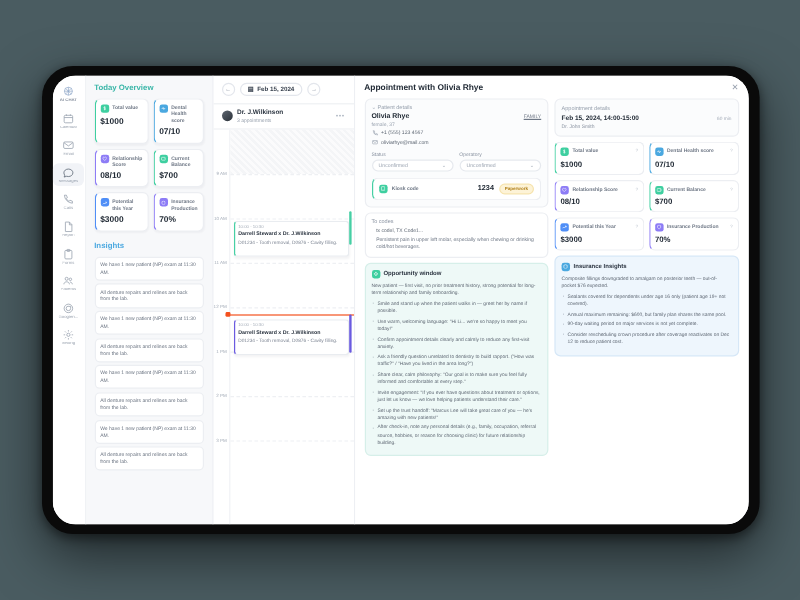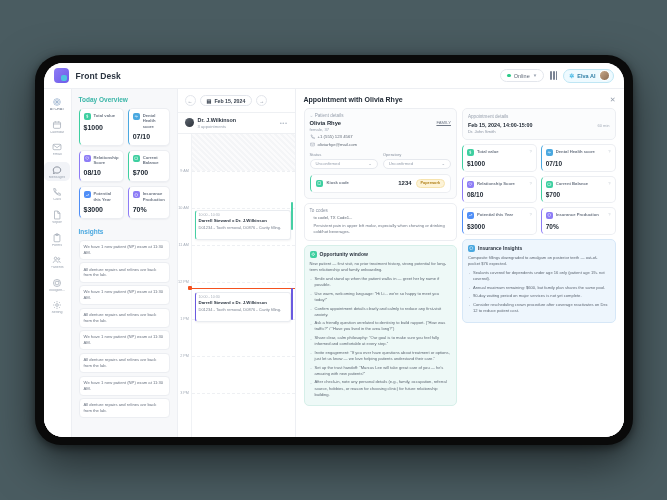--- a/index.html
+++ b/index.html
@@ -229,41 +229,20 @@
   .ap-when { font-size:5.4px; font-weight:700; color:#222b36; margin-top:2.5px; display:flex; align-items:baseline;}
   .ap-dur { margin-left:auto; font-size:4px; color:#a5adb9; font-weight:400;}
   .ap-doc { font-size:4.2px; color:#8a93a1; margin-top:1.5px;}
 </style>
 </head>
 <body>
 
 <div class="tablet">
 <div class="screen">
 
-  <div class="topbar">
-    <div class="brand-mark"></div>
-    <div class="brand-title">Front Desk</div>
-    <div class="topbar-right">
-      <div class="pill">
-        <span class="dot-green"></span>
-        <span>Online</span>
-        <span class="caret">▼</span>
-      </div>
-      <div class="grid-icon">
-            <i></i>
-            <i></i>
-            <i></i>
-          </div>
-      <div class="ai-pill">
-        <span class="ai-star">✲</span>
-        <span>Elva AI</span>
-        <span class="avatar"></span>
-      </div>
-    </div>
-  </div>
 
   <div class="appbody">
 
     <div class="rail" id="rail">
           <div class="rail-item brandy">
             <span class="rail-ico">
               <svg viewBox="0 0 24 24" fill="none" stroke="#8fa8c9" stroke-width="1.4">
                 <circle cx="12" cy="12" r="8"></circle>
                 <path d="M4 12h16M12 4v16M6.5 6.5l11 11M17.5 6.5l-11 11"></path>
               </svg>

